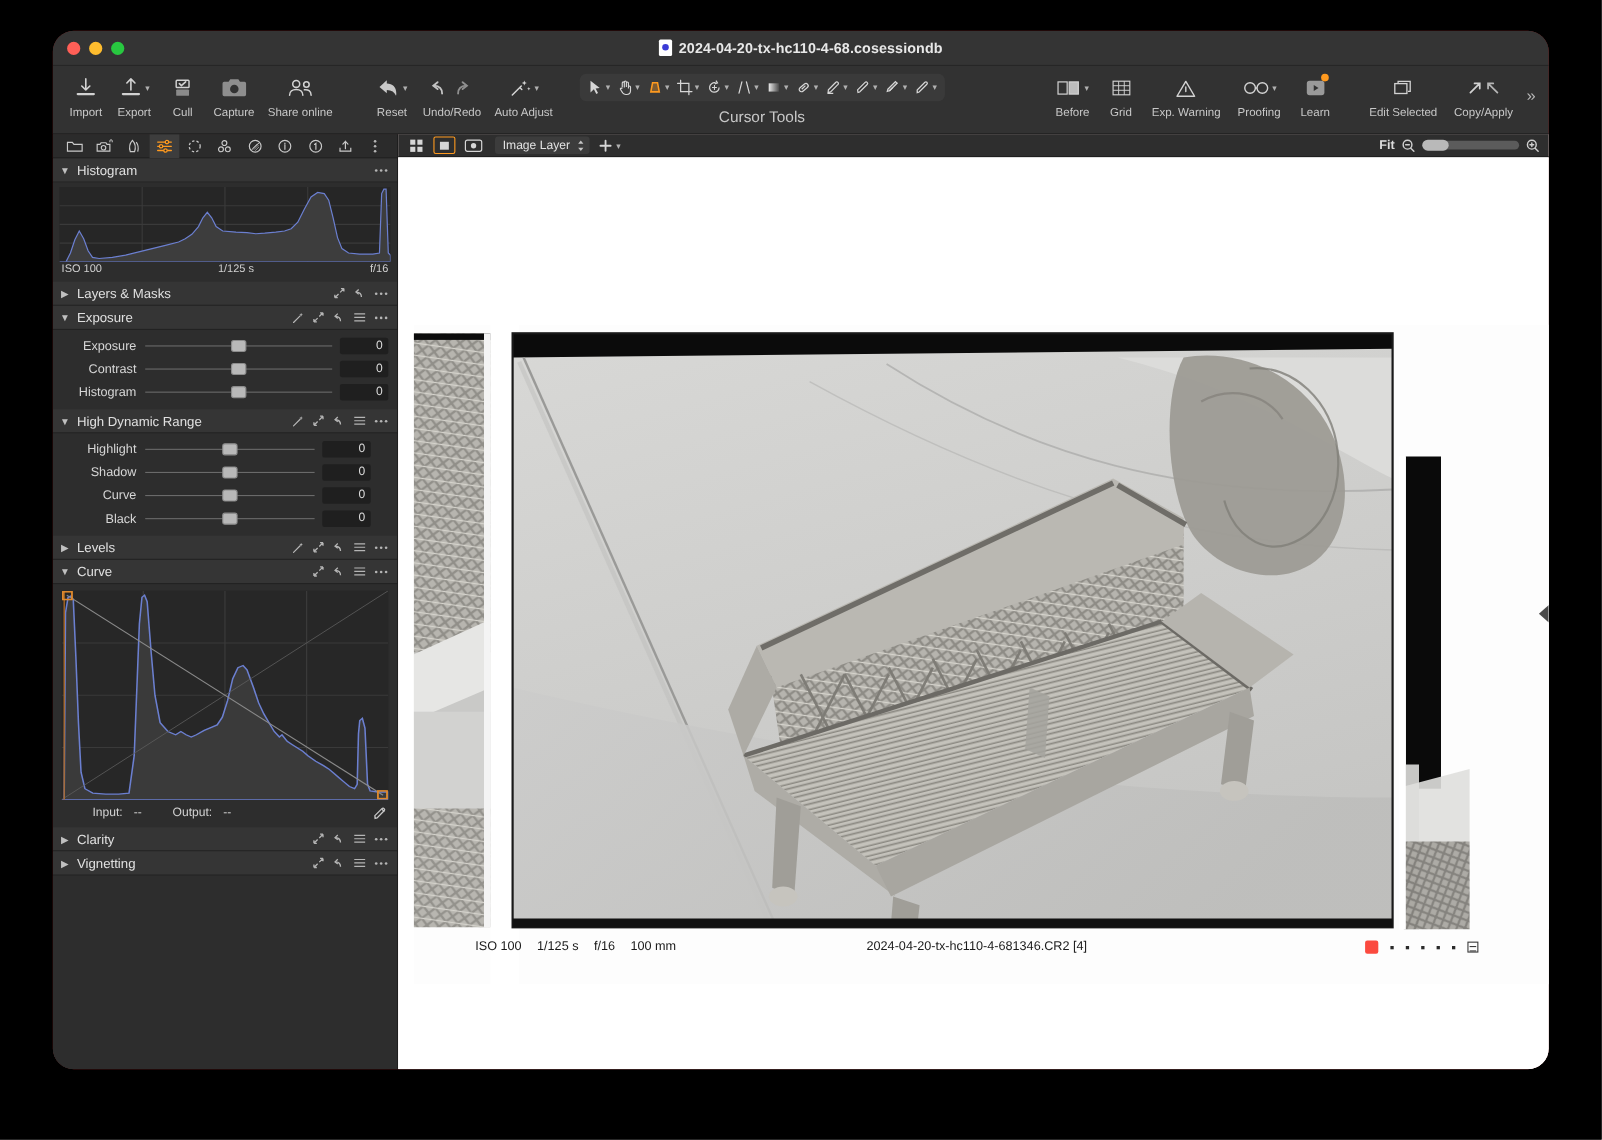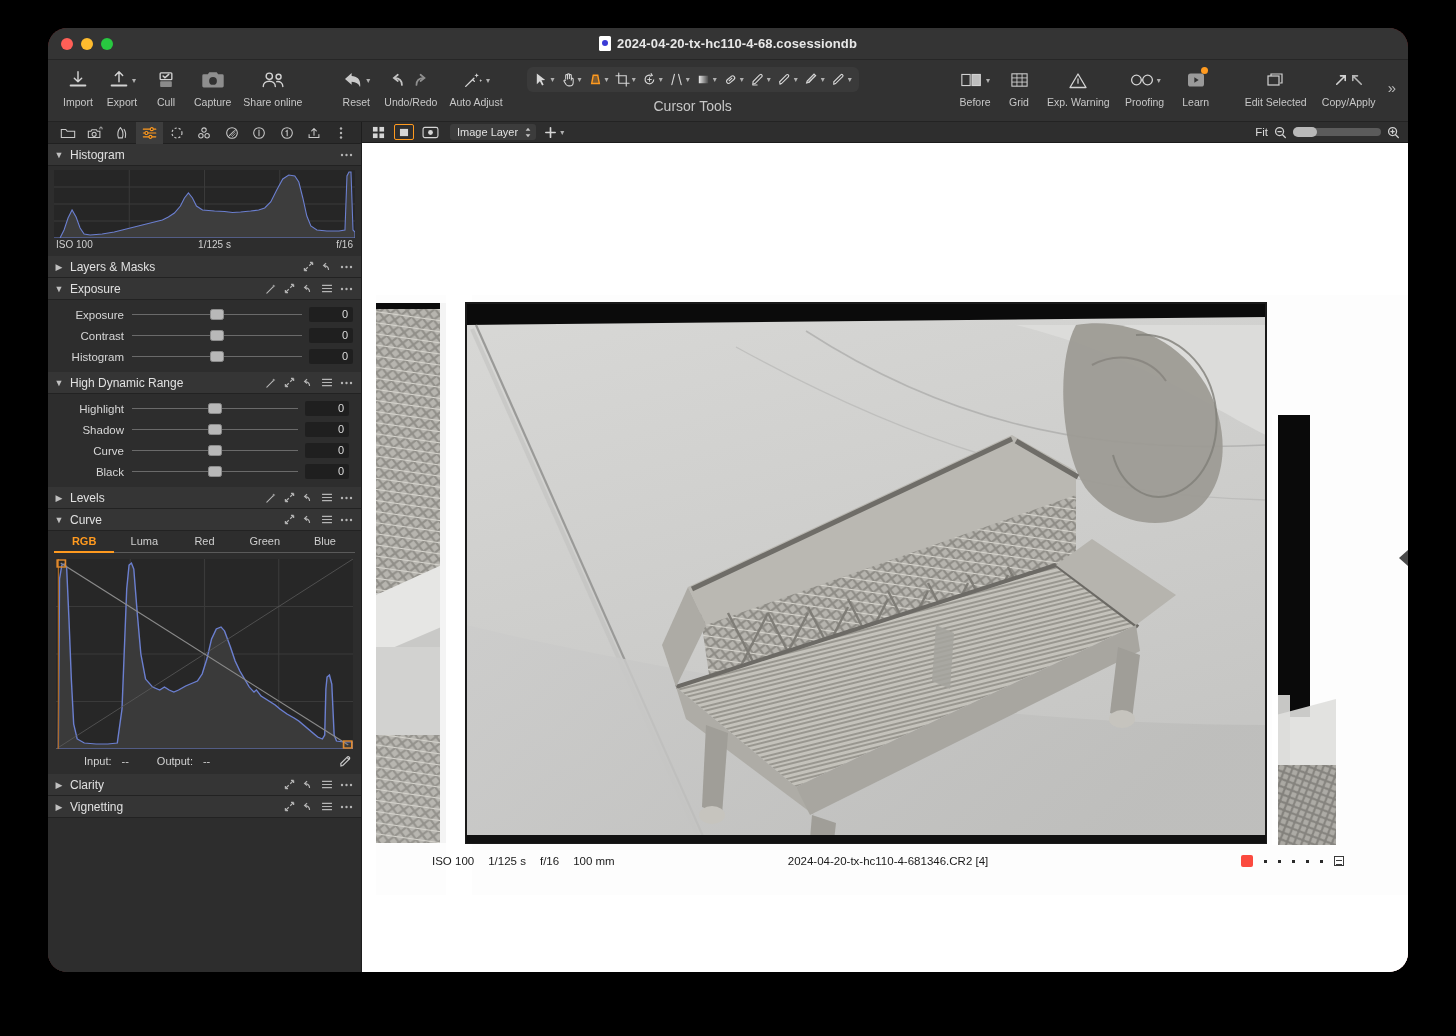--- a/index.html
+++ b/index.html
@@ -119,21 +119,21 @@
     padding: 0 6px; gap: 6px; border-bottom: 1px solid #1c1c1c; flex: none;
   }
   .vb-btn { width: 20px; height: 16px; display: flex; align-items: center; justify-content: center; }
   .vb-btn.sel { border: 1.5px solid #ff9a1f; border-radius: 2px; }
   .layer-select {
     display: flex; align-items: center; gap: 6px; background: #3c3c3c;
     border-radius: 3px; height: 16px; padding: 0 4px 0 7px; margin-left: 4px;
   }
   .layer-select span { color: #e2e2e2; font-size: 11px; }
   .vb-right { margin-left: auto; display: flex; align-items: center; gap: 6px; padding-right: 2px; }
-  .zoom-label { color: #dcdcdc; font-size: 11.5px; }
+  .zoom-label { color: #dcdcdc; font-size: 11.5px; font-weight: bold; }
   .zoom-slider {
     width: 88px; height: 8px; background: #5b5b5b; border-radius: 4px; position: relative;
   }
   .zoom-thumb { position: absolute; left: 0; top: -1px; width: 24px; height: 10px;
                 background: #b9b9b9; border-radius: 5px; }
   .canvas {
     flex: 1; background: #ffffff; position: relative; overflow: hidden;
   }
   .collapse-tab {
     position: absolute; right: 0; top: 50%; transform: translateY(-50%);
@@ -641,21 +641,21 @@
             <svg width="12" height="9" viewBox="0 0 13 10" stroke="#b5b5b5" stroke-width="1.2">
               <path d="M1 1.5h11M1 5h11M1 8.5h11"></path>
               </svg>
             <svg width="13" height="4" viewBox="0 0 13 4" fill="#b5b5b5">
               <circle cx="2" cy="2" r="1.2"></circle>
                 <circle cx="6.5" cy="2" r="1.2"></circle>
                 <circle cx="11" cy="2" r="1.2"></circle>
               </svg>
           </span>
         </div>
-        <div style="padding:4px 4px 5px 0">
+        <div style="padding:4px 16px 5px 0">
           <div class="slider-row">
             <span class="sl-label">Highlight</span>
             <span class="sl-track">
                 <span class="sl-line"></span>
                 <span class="sl-knob" style="left:50%"></span>
               </span>
             <span class="sl-val">0</span>
           </div>
           <div class="slider-row">
             <span class="sl-label">Shadow</span>
@@ -724,27 +724,20 @@
               <path d="M1 1.5h11M1 5h11M1 8.5h11"></path>
               </svg>
             <svg width="13" height="4" viewBox="0 0 13 4" fill="#b5b5b5">
               <circle cx="2" cy="2" r="1.2"></circle>
                 <circle cx="6.5" cy="2" r="1.2"></circle>
                 <circle cx="11" cy="2" r="1.2"></circle>
               </svg>
           </span>
         </div>
 
-        <div class="curve-tabs">
-          <div class="curve-tab active">RGB</div>
-          <div class="curve-tab">Luma</div>
-          <div class="curve-tab">Red</div>
-          <div class="curve-tab">Green</div>
-          <div class="curve-tab">Blue</div>
-        </div>
 
         <div class="curve-box">
           <svg width="100%" height="190" viewBox="0 0 252 190" preserveAspectRatio="none">
             <g stroke="#3a3a3a" stroke-width="1">
               <line x1="63" y1="0" x2="63" y2="190"></line>
                 <line x1="126" y1="0" x2="126" y2="190"></line>
               <line x1="189" y1="0" x2="189" y2="190"></line>
               <line x1="0" y1="47.5" x2="252" y2="47.5"></line>
                 <line x1="0" y1="95" x2="252" y2="95"></line>
               <line x1="0" y1="142.5" x2="252" y2="142.5"></line>

